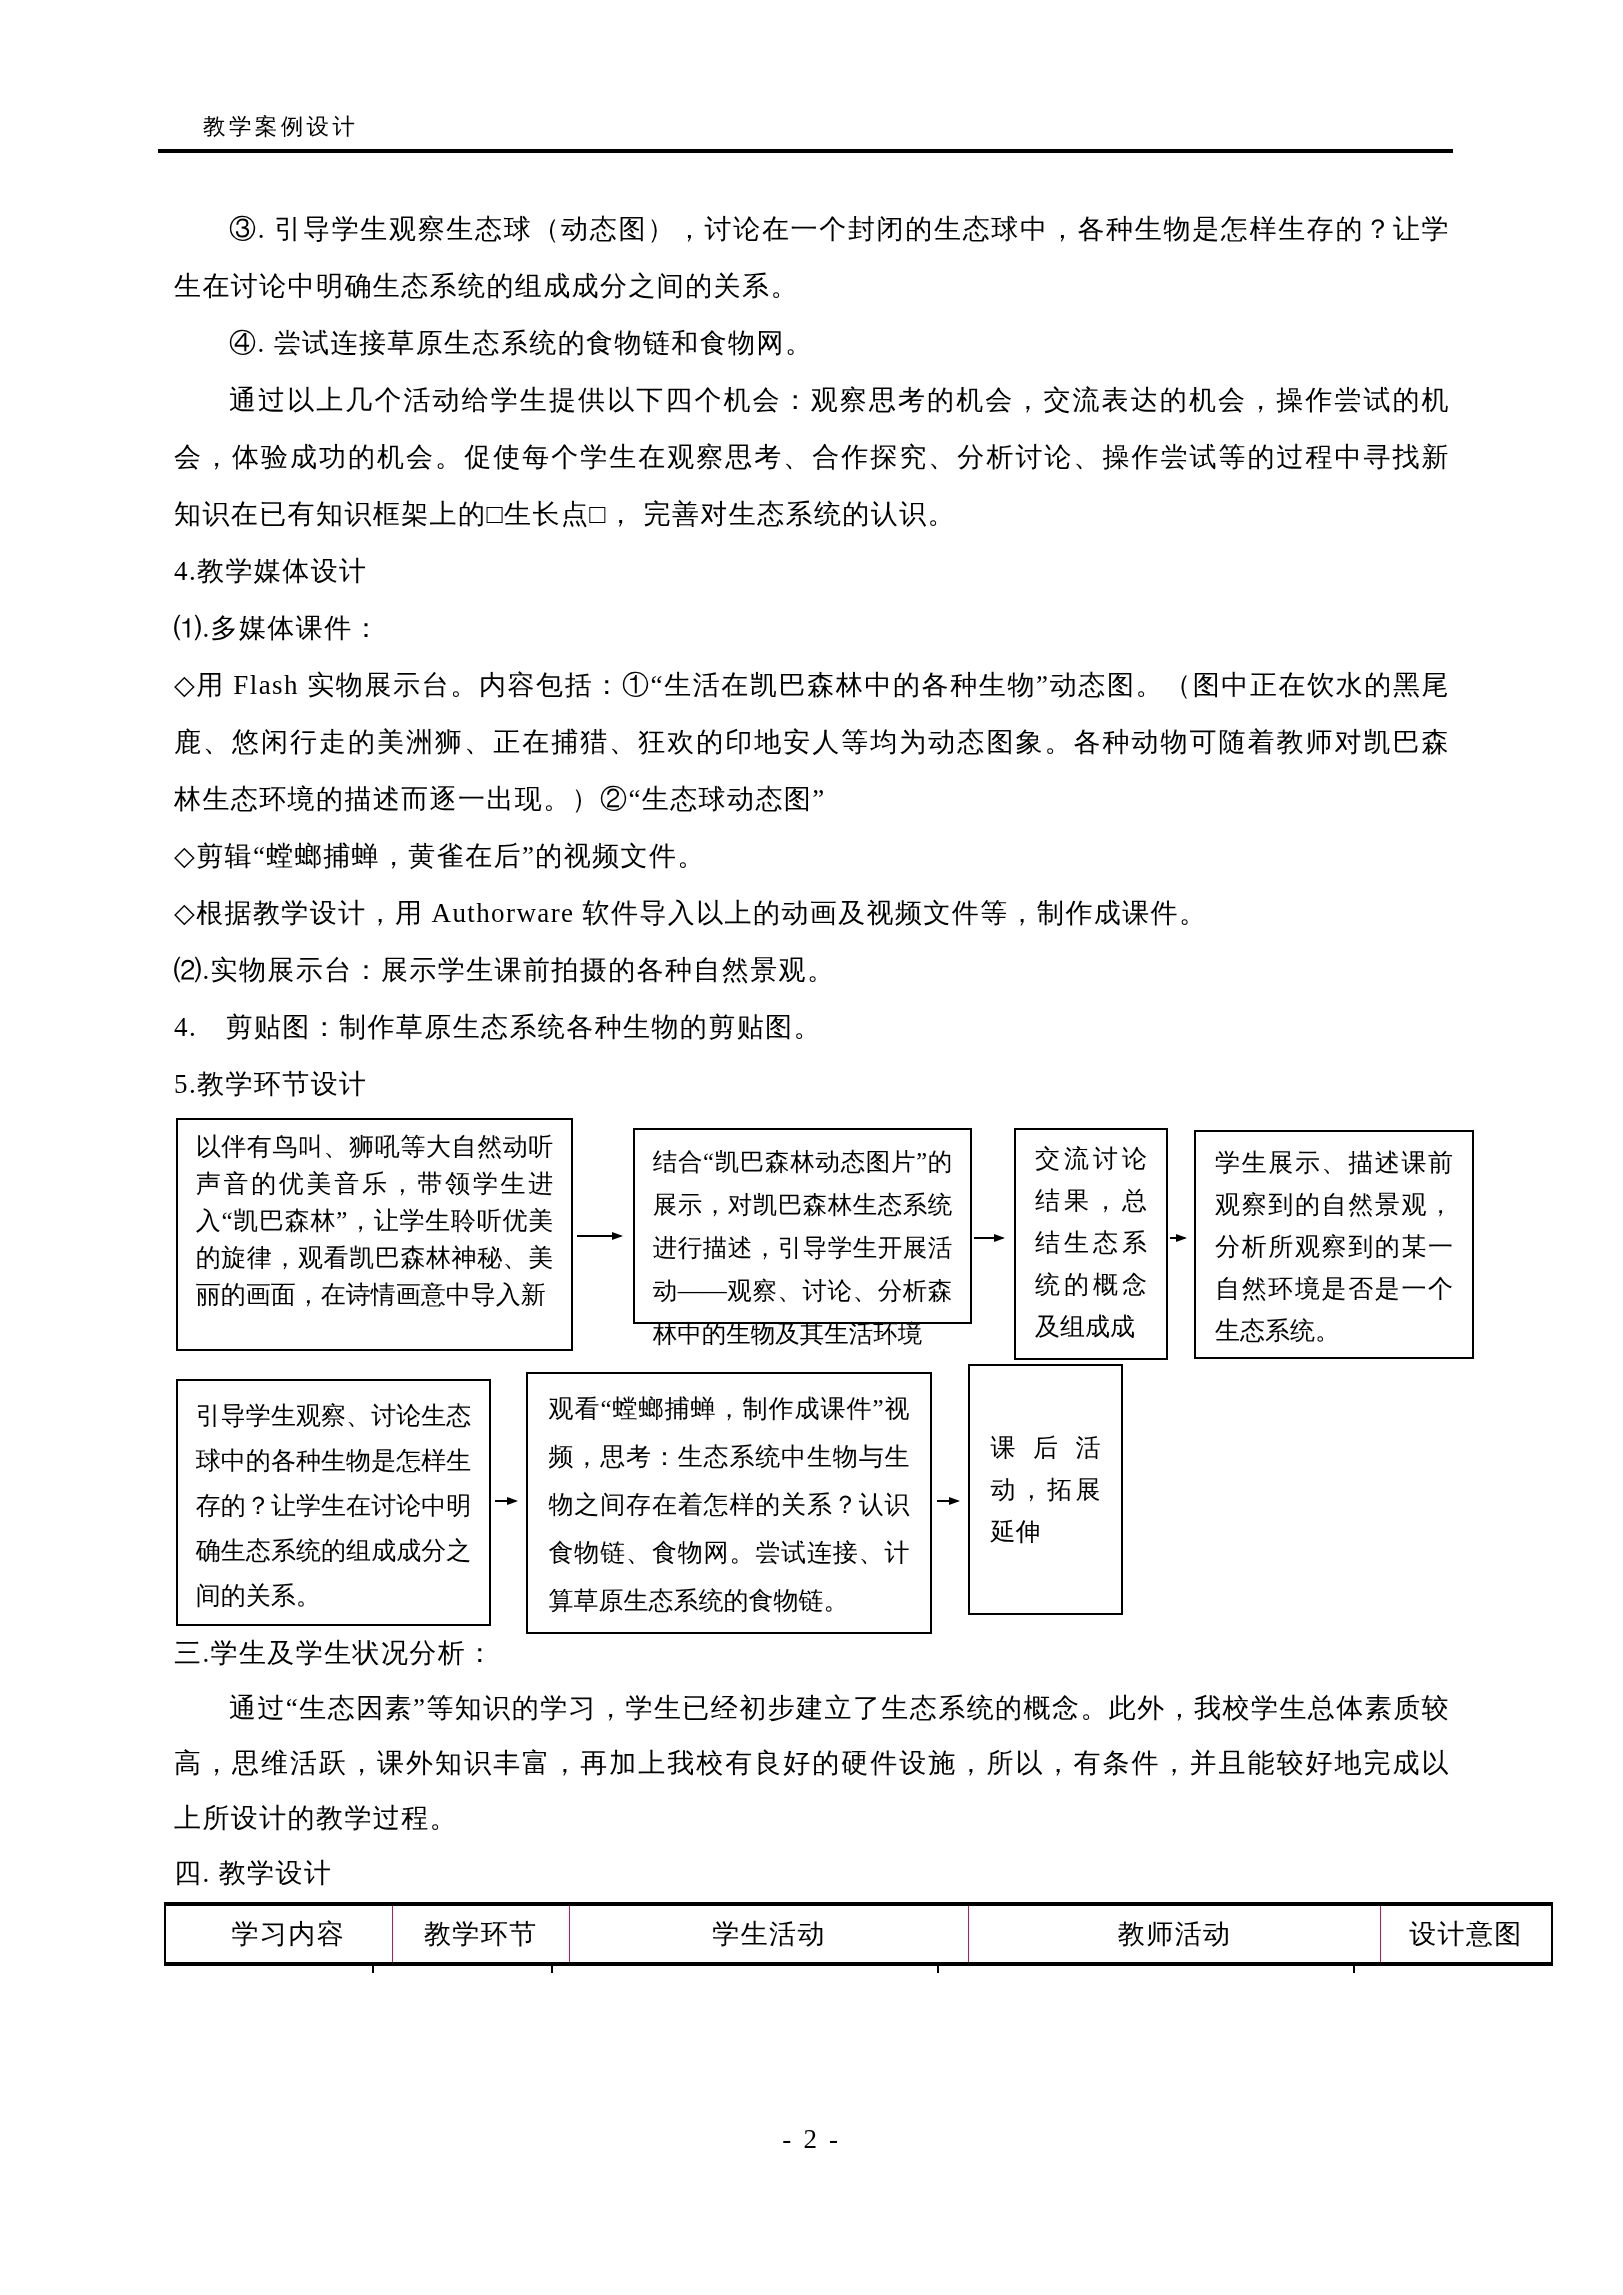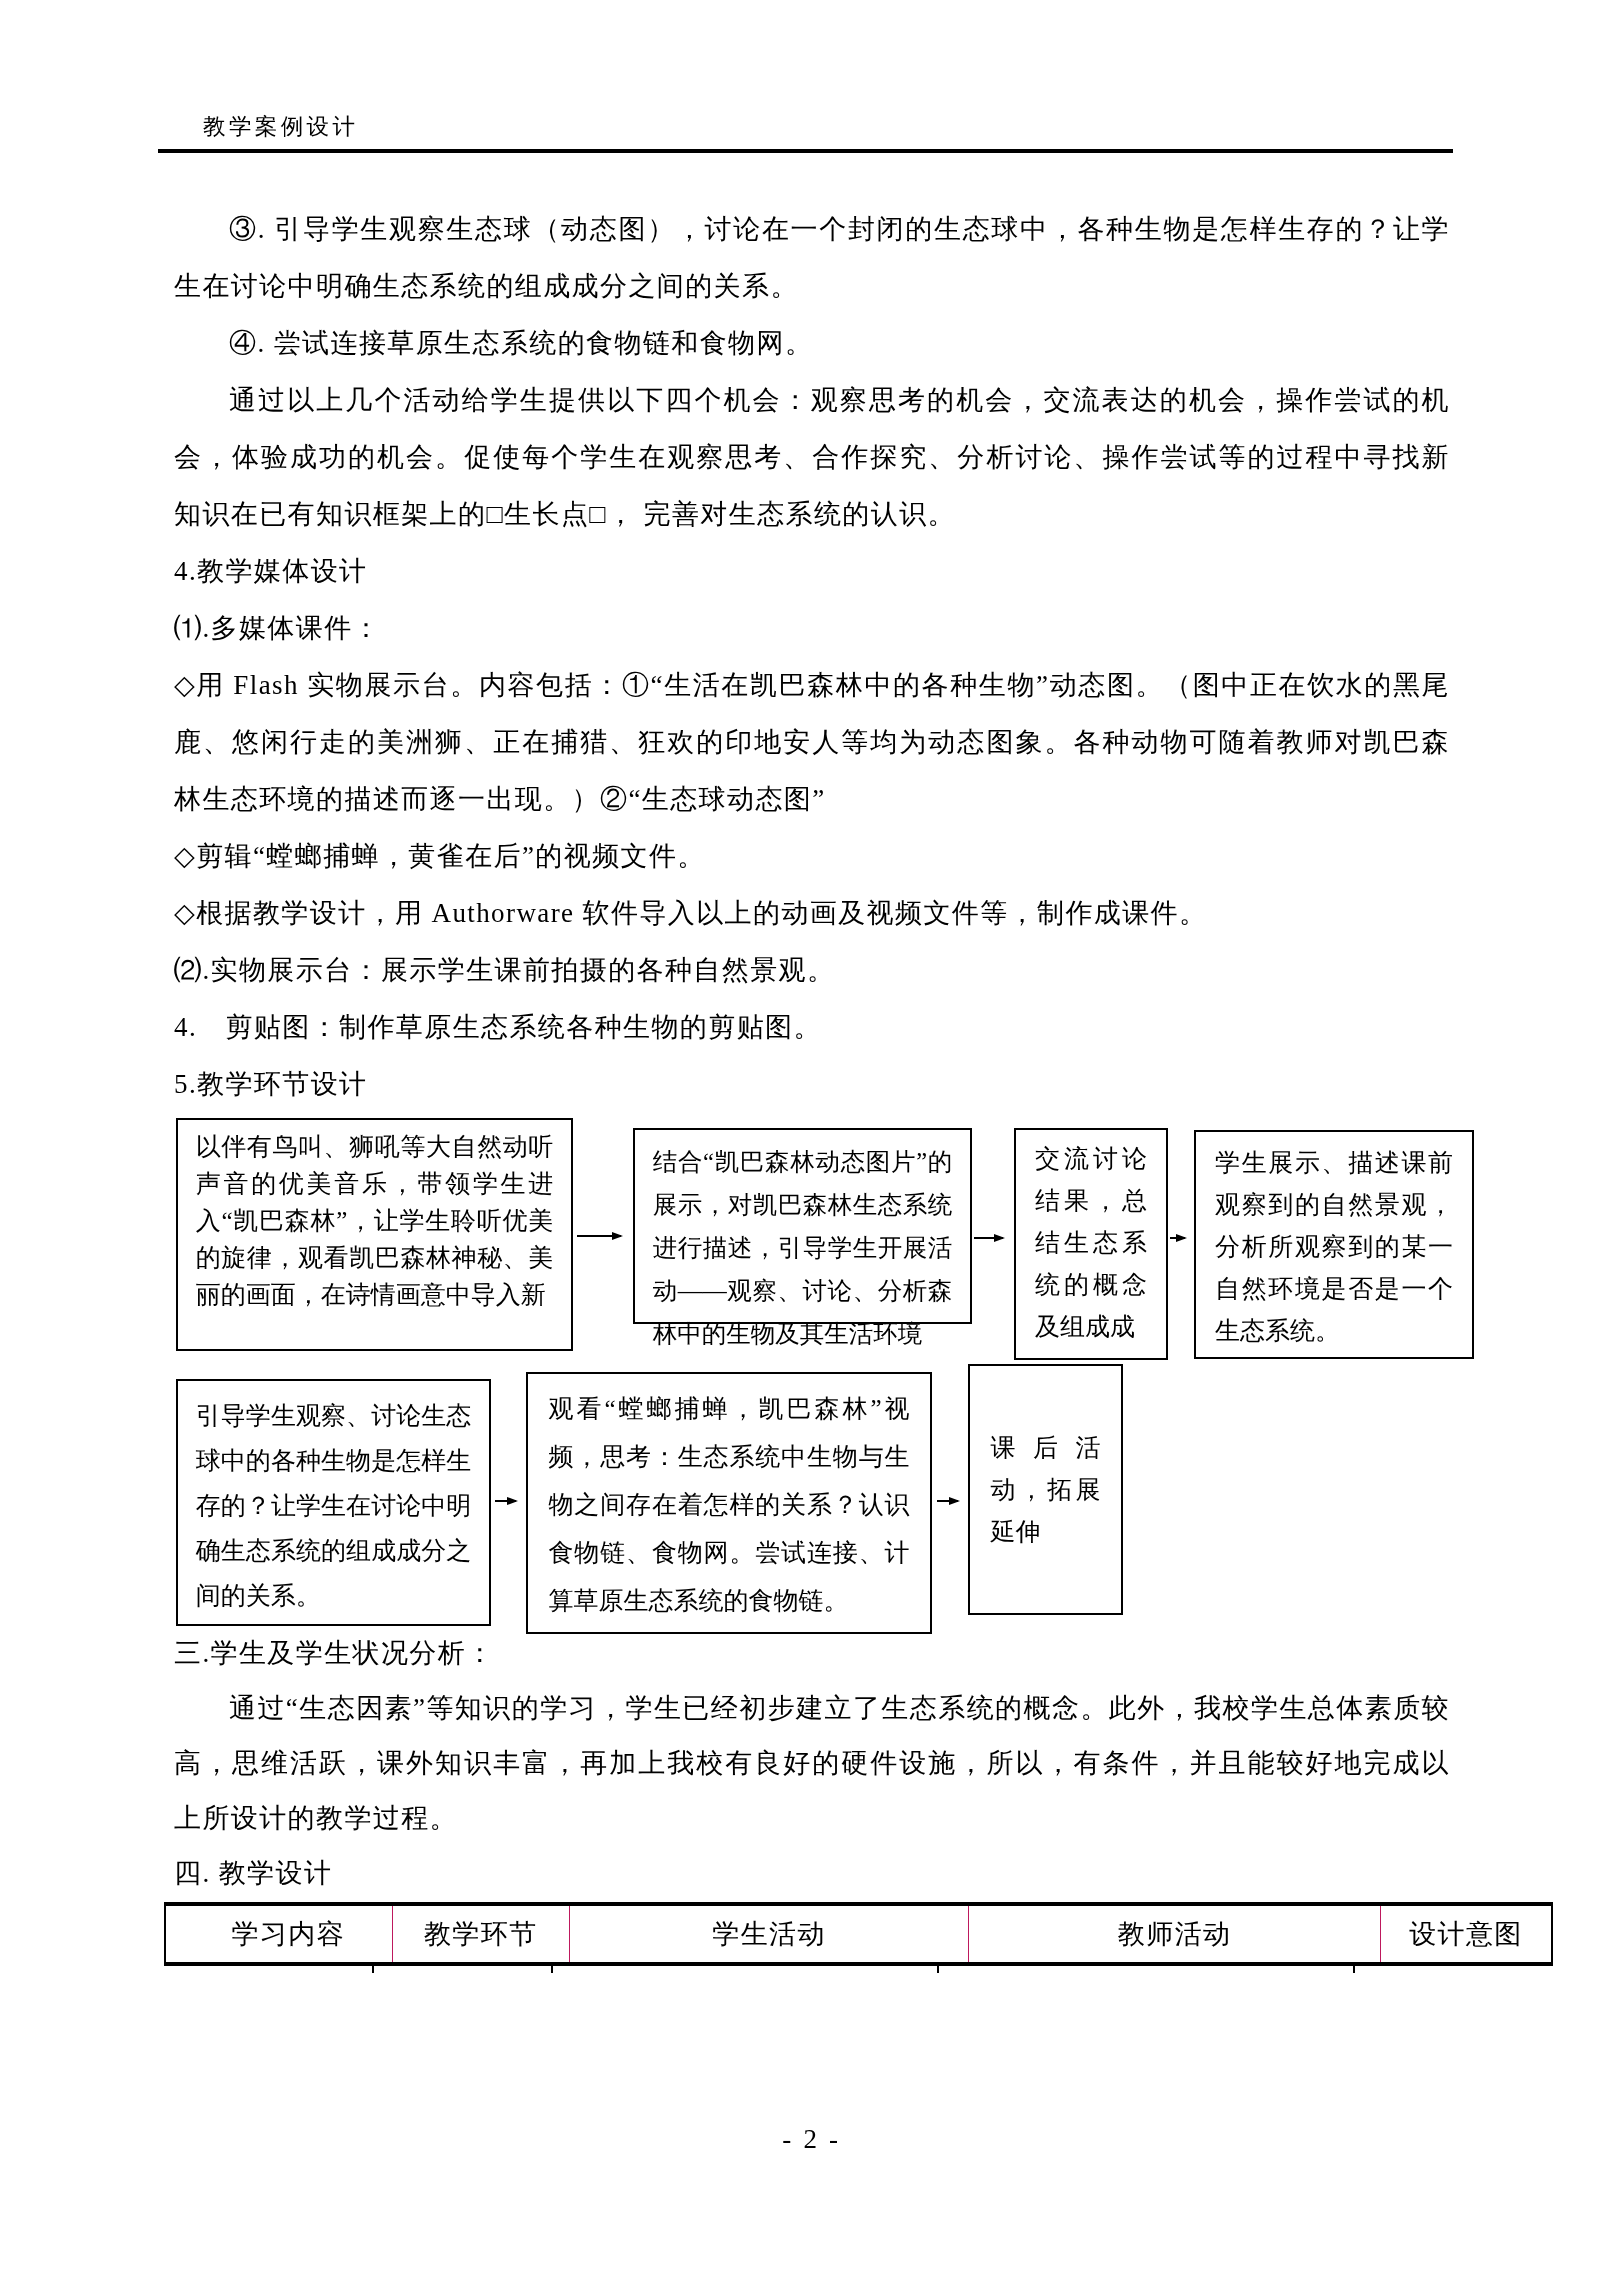--- a/index.html
+++ b/index.html
@@ -118,21 +118,21 @@
   <div class="arrow a3"></div>
   <div class="fbox b14">
     <span>学生展示、描述课前观察到的自然景观，分析所观察到的某一自然环境是否是一个生态系统。</span>
   </div>
 
   <div class="fbox b21">
     <span>引导学生观察、讨论生态球中的各种生物是怎样生存的？让学生在讨论中明确生态系统的组成成分之间的关系。</span>
   </div>
   <div class="arrow a4"></div>
   <div class="fbox b22">
-    <span>观看“螳螂捕蝉，凯巴森林”视频，思考：生态系统中生物与生物之间存在着怎样的关系？认识食物链、食物网。尝试连接、计算草原生态系统的食物链。</span>
+    <span>观看“螳螂捕蝉，制作成课件”视频，思考：生态系统中生物与生物之间存在着怎样的关系？认识食物链、食物网。尝试连接、计算草原生态系统的食物链。</span>
   </div>
   <div class="arrow a5"></div>
   <div class="fbox b23">
     <span>课后活动，拓展延伸</span>
   </div>
 
   <div class="bottom-flow">
     <p>三.学生及学生状况分析：</p>
     <p class="indent">通过“生态因素”等知识的学习，学生已经初步建立了生态系统的概念。此外，我校学生总体素质较高，思维活跃，课外知识丰富，再加上我校有良好的硬件设施，所以，有条件，并且能较好地完成以上所设计的教学过程。</p>
     <p>四. 教学设计</p>

